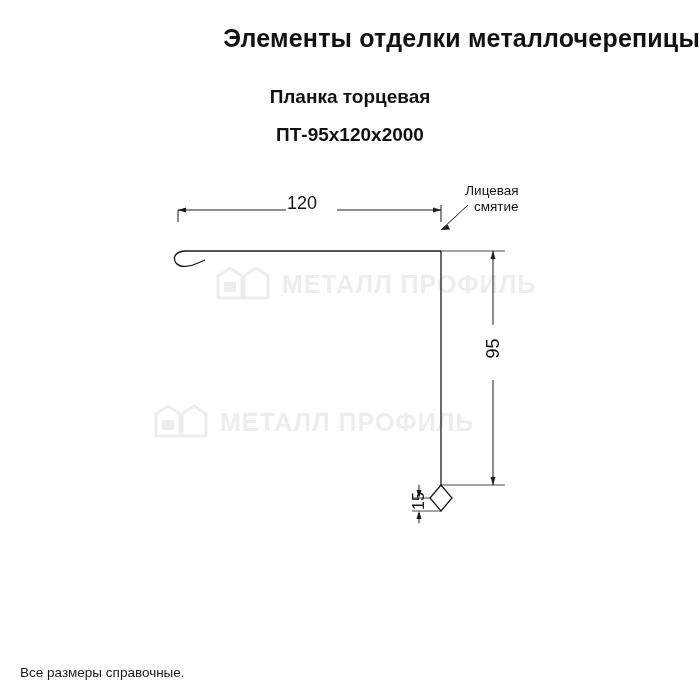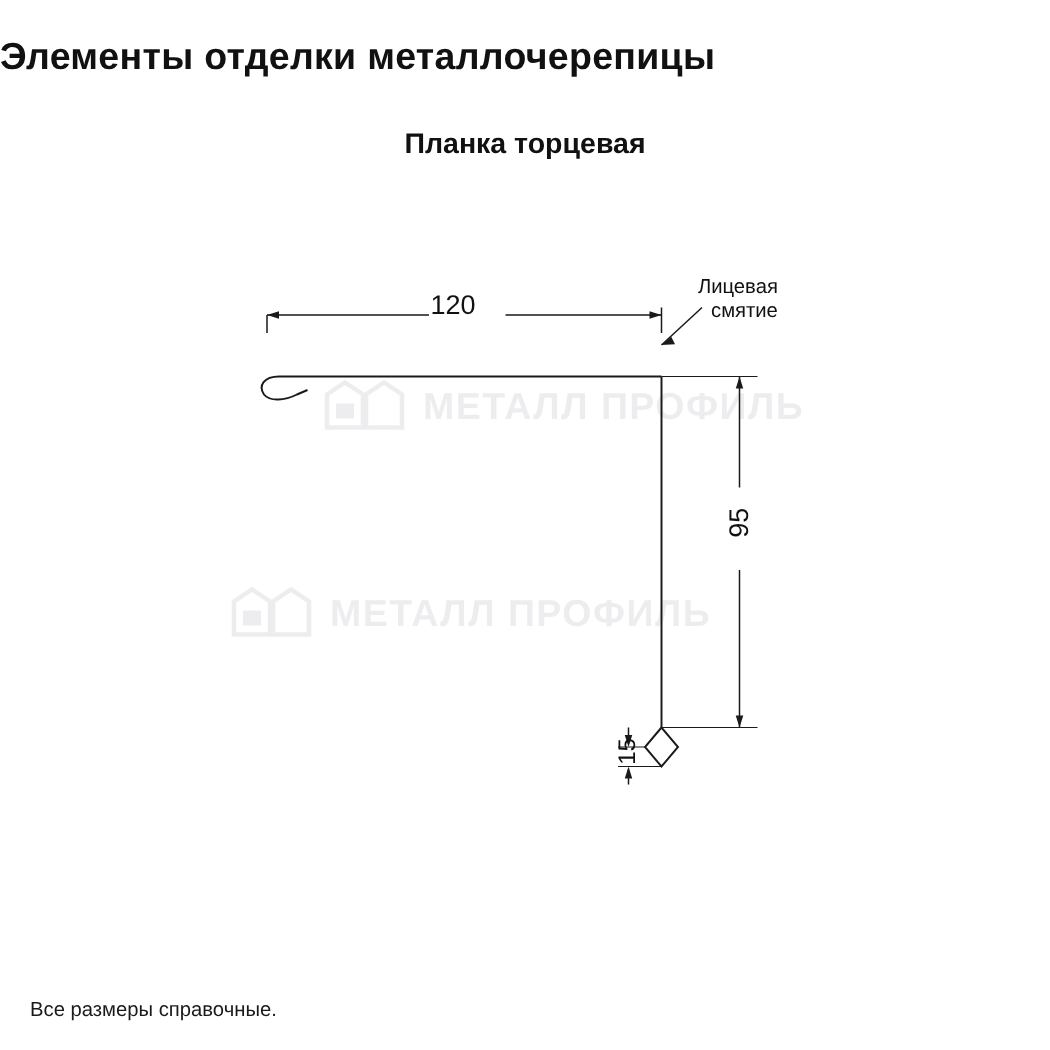--- a/index.html
+++ b/index.html
@@ -17,21 +17,21 @@
   }
   .page {
     position: absolute;
     inset: 0;
   }
   .title {
     position: absolute;
     top: 24px;
     left: 0;
     width: 700px;
-    text-align: left;
+    text-align: right;
     font-size: 25px;
     font-weight: bold;
     letter-spacing: 0.2px;
     color: #111;
   }
   .subtitle {
     position: absolute;
     top: 86px;
     left: 0;
     width: 700px;
@@ -52,21 +52,21 @@
   }
   .drawing {
     position: absolute;
     top: 155px;
     left: 0;
     width: 700px;
     height: 400px;
   }
   .watermarks {
     position: absolute;
-    top: 155px;
+    top: 168px;
     left: 0;
     width: 588px;
     height: 400px;
     pointer-events: none;
   }
   .wm {
     position: absolute;
     opacity: 0.22;
   }
   .wm-text {
@@ -103,20 +103,21 @@
     transform-origin: 50% 50%;
   }
 </style>
 </head>
 <body>
 
 <div class="page">
 
   <div class="title">Элементы отделки металлочерепицы</div>
   <div class="subtitle">Планка торцевая</div>
+  <div class="code">ПТ-95х120х2000</div>
 
   <div class="watermarks">
     <div class="wm wm1">
       <div style="display:flex;align-items:center;gap:10px;">
         <span>
           <svg width="58" height="40" viewBox="0 0 58 40" xmlns="http://www.w3.org/2000/svg">
             <path d="M4 36 L4 14 L16 6 L28 14 L28 36 Z" fill="none" stroke="#b0b0b8" stroke-width="3"></path>
             <path d="M30 36 L30 14 L42 6 L54 14 L54 36 Z" fill="none" stroke="#b0b0b8" stroke-width="3"></path>
             <rect x="10" y="20" width="12" height="10" fill="#b0b0b8"></rect>
           </svg>

